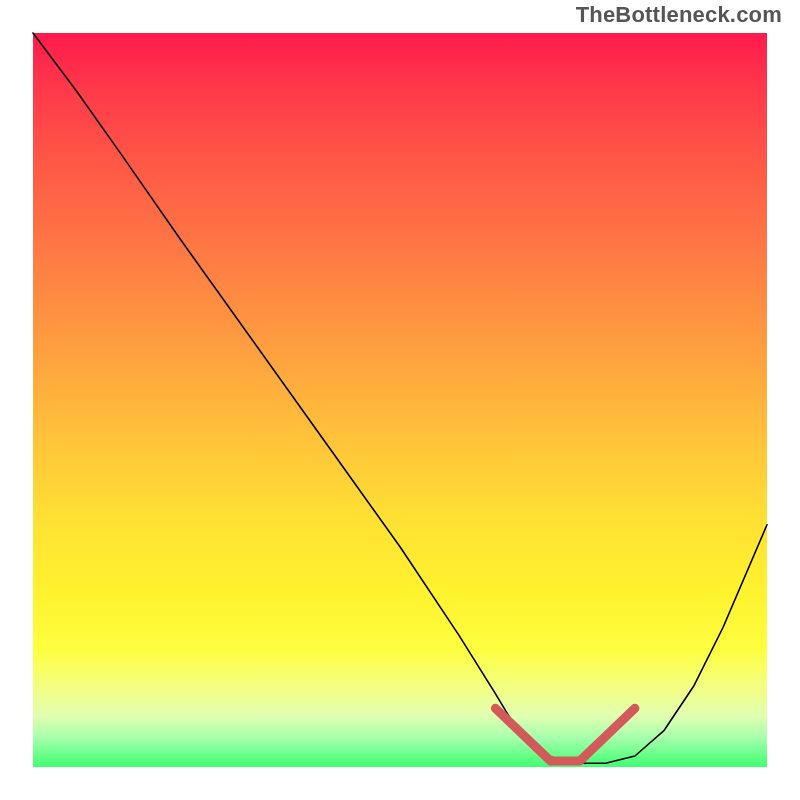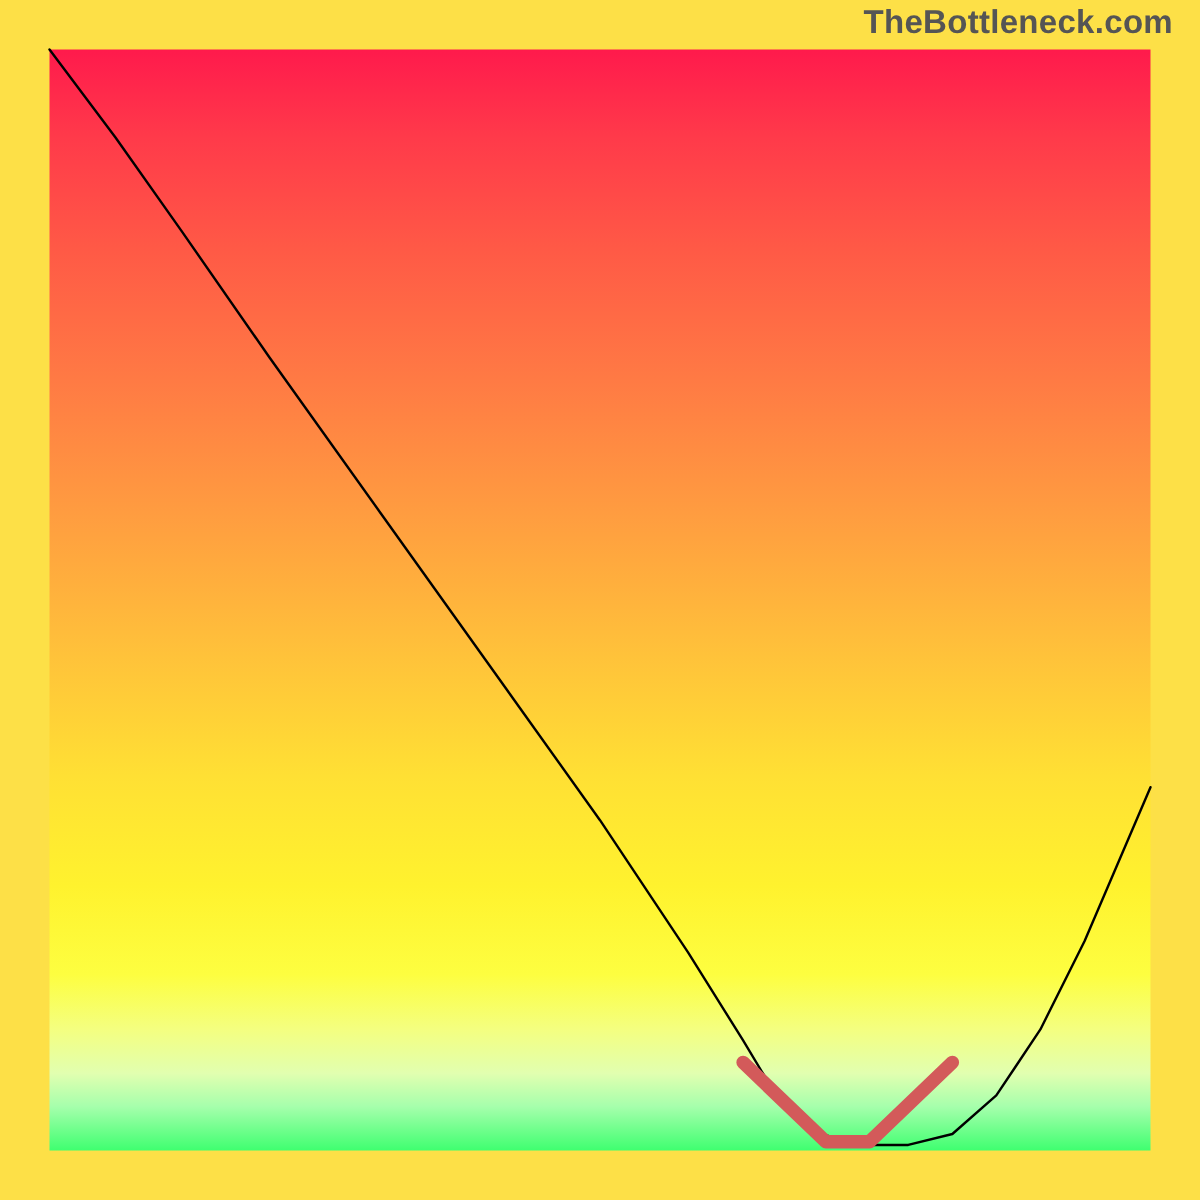--- a/index.html
+++ b/index.html
@@ -8,21 +8,21 @@
     width: 800px;
     height: 800px;
     background: #000;
     overflow: hidden;
     font-family: Arial, Helvetica, sans-serif;
   }
   .frame {
     position: relative;
     width: 800px;
     height: 800px;
-    background: #fde047;
+    background: #ffffff;
   }
   .watermark {
     position: absolute;
     top: 2px;
     right: 18px;
     font-size: 22px;
     font-weight: bold;
     color: #555;
     letter-spacing: 0.2px;
     user-select: none;

